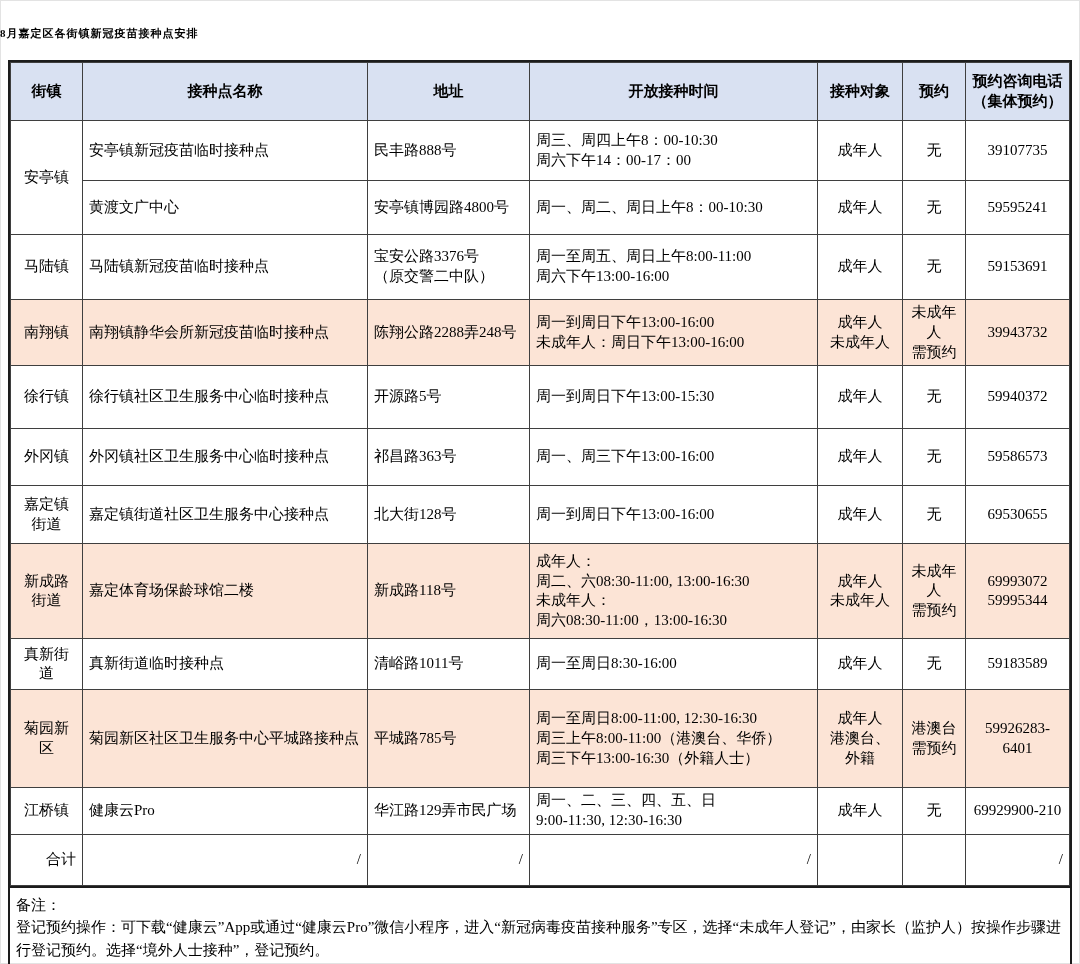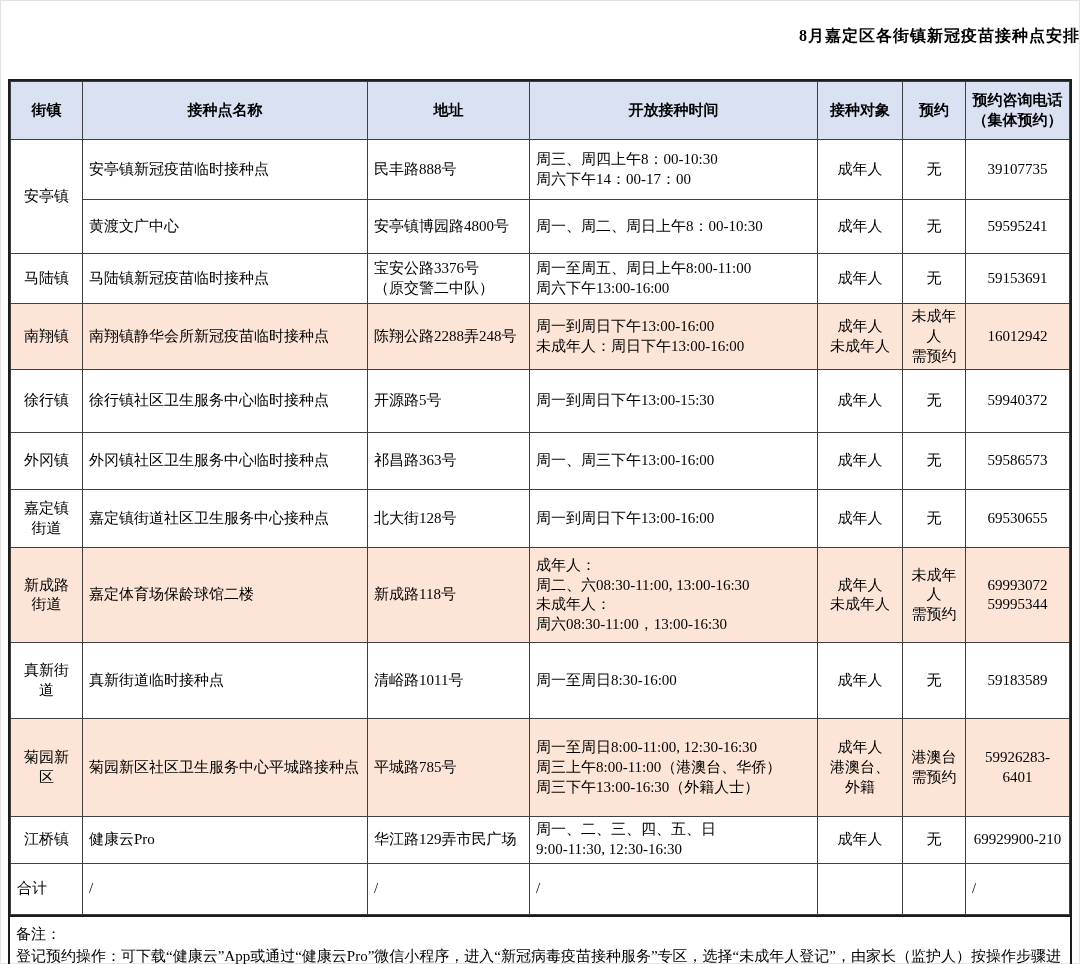--- a/index.html
+++ b/index.html
@@ -3,43 +3,43 @@
 <meta charset="utf-8">
 <style>
   html,body{margin:0;padding:0;}
   body{
     width:1080px;height:964px;background:#ffffff;
     font-family:"Liberation Serif","DejaVu Serif",serif;
     color:#000;box-shadow:inset 0 0 0 1px #e3e3e3;
     overflow:hidden;
   }
   .title{
-    text-align:right;font-weight:bold;font-size:16px;
-    padding:26px 0 32px 0;letter-spacing:1px;
+    text-align:left;font-weight:bold;font-size:11px;
+    padding:26px 0 19px 0;letter-spacing:1px;
   }
   .frame{
     margin:0 8px;border:2px solid #1c1c1c;
   }
   table{
     border-collapse:collapse;width:100%;table-layout:fixed;
   }
   th,td{
     border:1px solid #3f3f3f;
     font-size:15px;line-height:1.32;
     padding:3px 6px;vertical-align:middle;
     text-align:center;white-space:pre-line;
     overflow:hidden;
   }
   th{
     background:var(--header-bg);
     font-weight:bold;
   }
   td.left{text-align:left;}
   tr.highlight td{background:var(--highlight-bg);}
-  tr.total-row td{text-align:left;font-family:Liberation Serif, serif;}
+  tr.total-row td{text-align:right;font-family:Liberation Serif, serif;}
   .notes{
     border-top:2px solid #1c1c1c;
     font-size:15px;line-height:1.5;
     padding:6px 8px 16px 6px;
     white-space:pre-line;
   }
 </style>
 </head>
 <body>
 
@@ -80,42 +80,42 @@
         <td>39107735</td>
       </tr>
       <tr style="height:54px">
         <td class="left">黄渡文广中心</td>
         <td class="left">安亭镇博园路4800号</td>
         <td class="left">周一、周二、周日上午8：00-10:30</td>
         <td>成年人</td>
         <td>无</td>
         <td>59595241</td>
       </tr>
-      <tr style="height:50px">
+      <tr style="height:65px">
         <td>马陆镇</td>
         <td class="left">马陆镇新冠疫苗临时接种点</td>
         <td class="left">宝安公路3376号
 （原交警二中队）</td>
         <td class="left">周一至周五、周日上午8:00-11:00
 周六下午13:00-16:00</td>
         <td>成年人</td>
         <td>无</td>
         <td>59153691</td>
       </tr>
       <tr class="highlight" style="height:57px">
         <td>南翔镇</td>
         <td class="left">南翔镇静华会所新冠疫苗临时接种点</td>
         <td class="left">陈翔公路2288弄248号</td>
         <td class="left">周一到周日下午13:00-16:00
 未成年人：周日下午13:00-16:00</td>
         <td>成年人
 未成年人</td>
         <td>未成年人
 需预约</td>
-        <td>16012942</td>
+        <td>39943732</td>
       </tr>
       <tr style="height:63px">
         <td>徐行镇</td>
         <td class="left">徐行镇社区卫生服务中心临时接种点</td>
         <td class="left">开源路5号</td>
         <td class="left">周一到周日下午13:00-15:30</td>
         <td>成年人</td>
         <td>无</td>
         <td>59940372</td>
       </tr>
@@ -145,21 +145,21 @@
 周二、六08:30-11:00, 13:00-16:30
 未成年人：
 周六08:30-11:00，13:00-16:30</td>
         <td>成年人
 未成年人</td>
         <td>未成年人
 需预约</td>
         <td>69993072
 59995344</td>
       </tr>
-      <tr style="height:76px">
+      <tr style="height:51px">
         <td>真新街道</td>
         <td class="left">真新街道临时接种点</td>
         <td class="left">清峪路1011号</td>
         <td class="left">周一至周日8:30-16:00</td>
         <td>成年人</td>
         <td>无</td>
         <td>59183589</td>
       </tr>
       <tr class="highlight" style="height:98px">
         <td>菊园新区</td>

